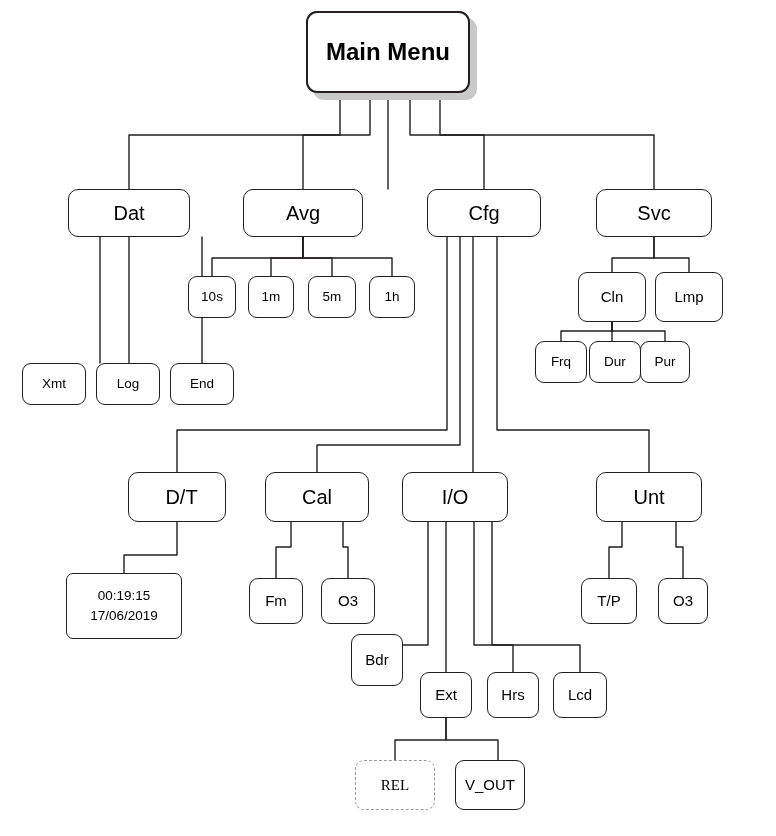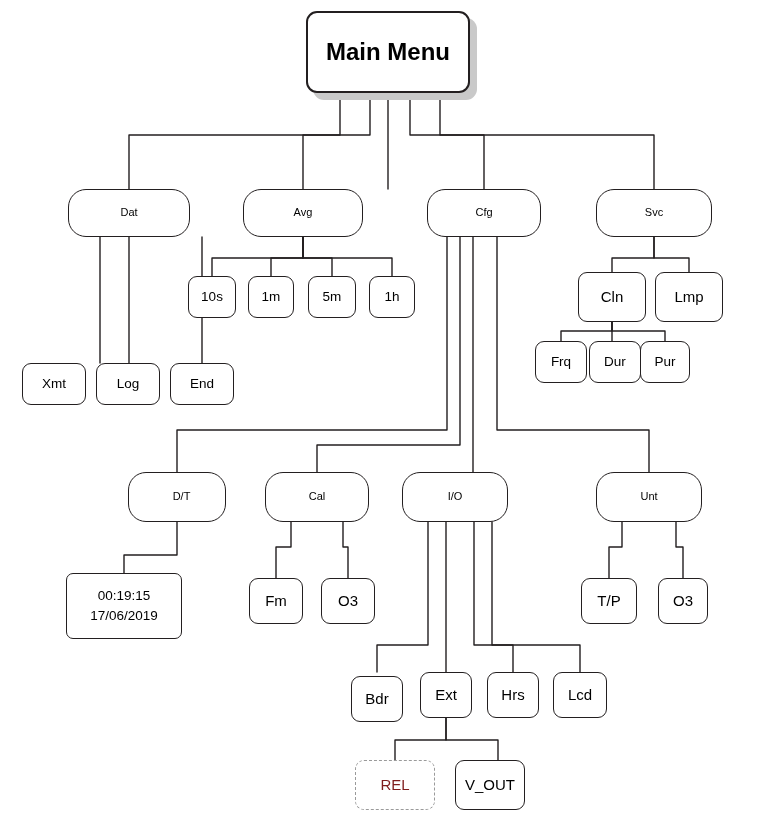--- a/index.html
+++ b/index.html
@@ -41,33 +41,34 @@
     z-index: 2;
   }
   .node.root {
     border-radius: 11px;
     border-width: 2px;
     font-size: 24px;
     font-weight: bold;
     box-shadow: 7px 7px 0 0 #c9c9c9;
   }
   .node.lvl1 {
-    font-size: 11px;
-    border-radius: 18px;
+    font-size: 20px;
+    border-radius: 10px;
   }
   .node.lvl2 {
     font-size: 15px;
   }
   .node.small {
     font-size: 13.5px;
   }
   .node.disabled {
     border-style: dashed;
     border-color: #9a9a9a;
-    color: #7f1d1d;
+    color: #000000;
+    font-family: Liberation Serif, serif;
   }
   .node.readout {
     font-size: 13.5px;
     line-height: 1.45;
     flex-direction: column;
     border-radius: 7px;
   }
   .node.readout .l1, .node.readout .l2 {
     display: block;
   }
@@ -129,21 +130,21 @@
       <div class="node small" style="left: 96px; top: 363px; width: 64px; height: 42px;">Log</div>
       <div class="node small" style="left: 170px; top: 363px; width: 64px; height: 42px;">End</div>
       <div class="node lvl1" style="left: 128px; top: 472px; width: 98px; height: 50px; padding-left: 9px;">D/T</div>
       <div class="node lvl1" style="left: 265px; top: 472px; width: 104px; height: 50px;">Cal</div>
       <div class="node lvl1" style="left: 402px; top: 472px; width: 106px; height: 50px;">I/O</div>
       <div class="node lvl1" style="left: 596px; top: 472px; width: 106px; height: 50px;">Unt</div>
       <div class="node lvl2" style="left: 249px; top: 578px; width: 54px; height: 46px;">Fm</div>
       <div class="node lvl2" style="left: 321px; top: 578px; width: 54px; height: 46px;">O3</div>
       <div class="node lvl2" style="left: 581px; top: 578px; width: 56px; height: 46px;">T/P</div>
       <div class="node lvl2" style="left: 658px; top: 578px; width: 50px; height: 46px;">O3</div>
-      <div class="node lvl2" style="left: 351px; top: 676px; width: 52px; height: 46px; border-radius: 9px;">Bdr</div>
+      <div class="node lvl2" style="left: 351px; top: 634px; width: 52px; height: 52px; border-radius: 9px;">Bdr</div>
       <div class="node lvl2" style="left: 420px; top: 672px; width: 52px; height: 46px;">Ext</div>
       <div class="node lvl2" style="left: 487px; top: 672px; width: 52px; height: 46px;">Hrs</div>
       <div class="node lvl2" style="left: 553px; top: 672px; width: 54px; height: 46px;">Lcd</div>
       <div class="node lvl2 disabled" style="left: 355px; top: 760px; width: 80px; height: 50px;">REL</div>
       <div class="node lvl2" style="left: 455px; top: 760px; width: 70px; height: 50px;">V_OUT</div>
       <div class="node readout" style="left: 66px; top: 573px; width: 116px; height: 66px;">
         <span class="l1">00:19:15</span>
         <span class="l2">17/06/2019</span>
       </div>
     </div>

